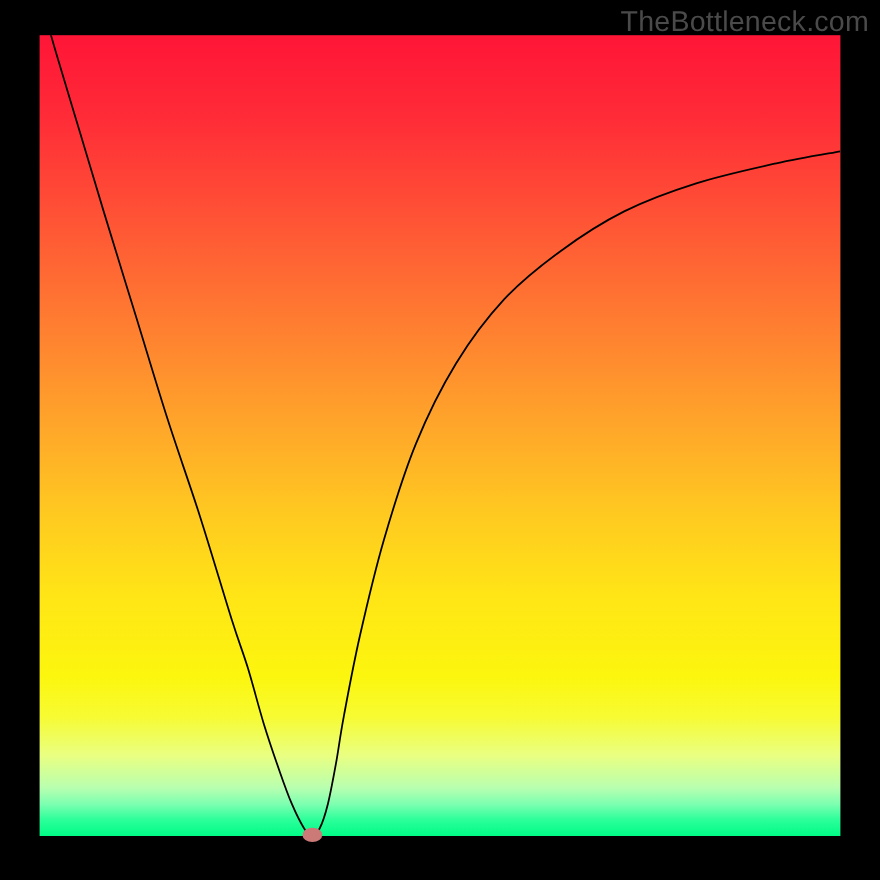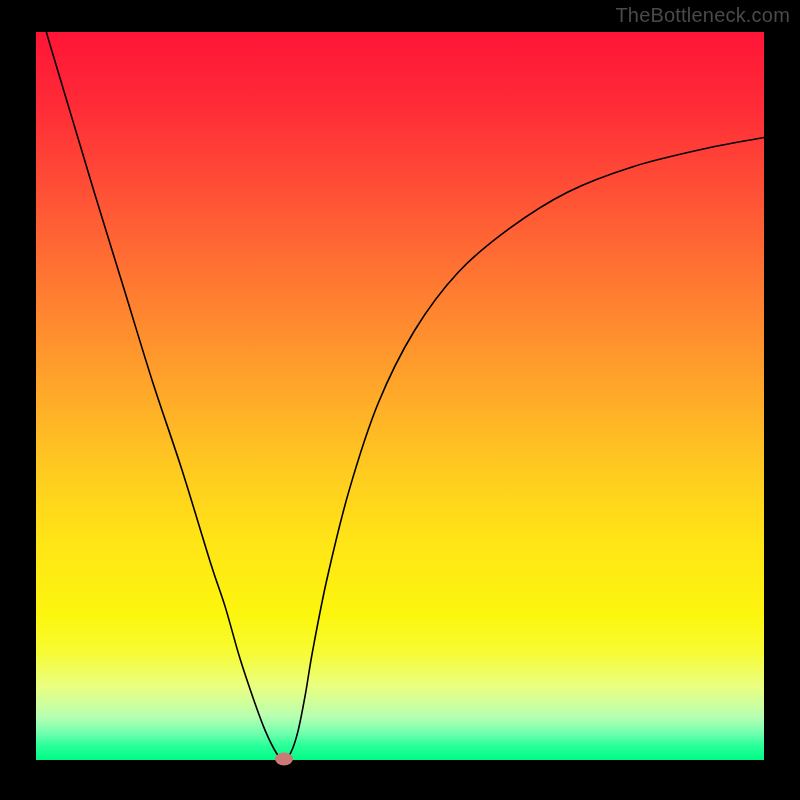--- a/index.html
+++ b/index.html
@@ -14,21 +14,21 @@
   .container {
     position: relative;
     width: 800px;
     height: 800px;
   }
   .watermark {
     position: absolute;
     top: 4px;
     right: 10px;
     color: #4a4a4a;
-    font-size: 20px;
+    font-size: 26px;
     font-weight: 500;
     letter-spacing: 0.2px;
     z-index: 5;
     user-select: none;
   }
   .plot-area {
     position: absolute;
     left: 36px;
     top: 32px;
     width: 728px;

